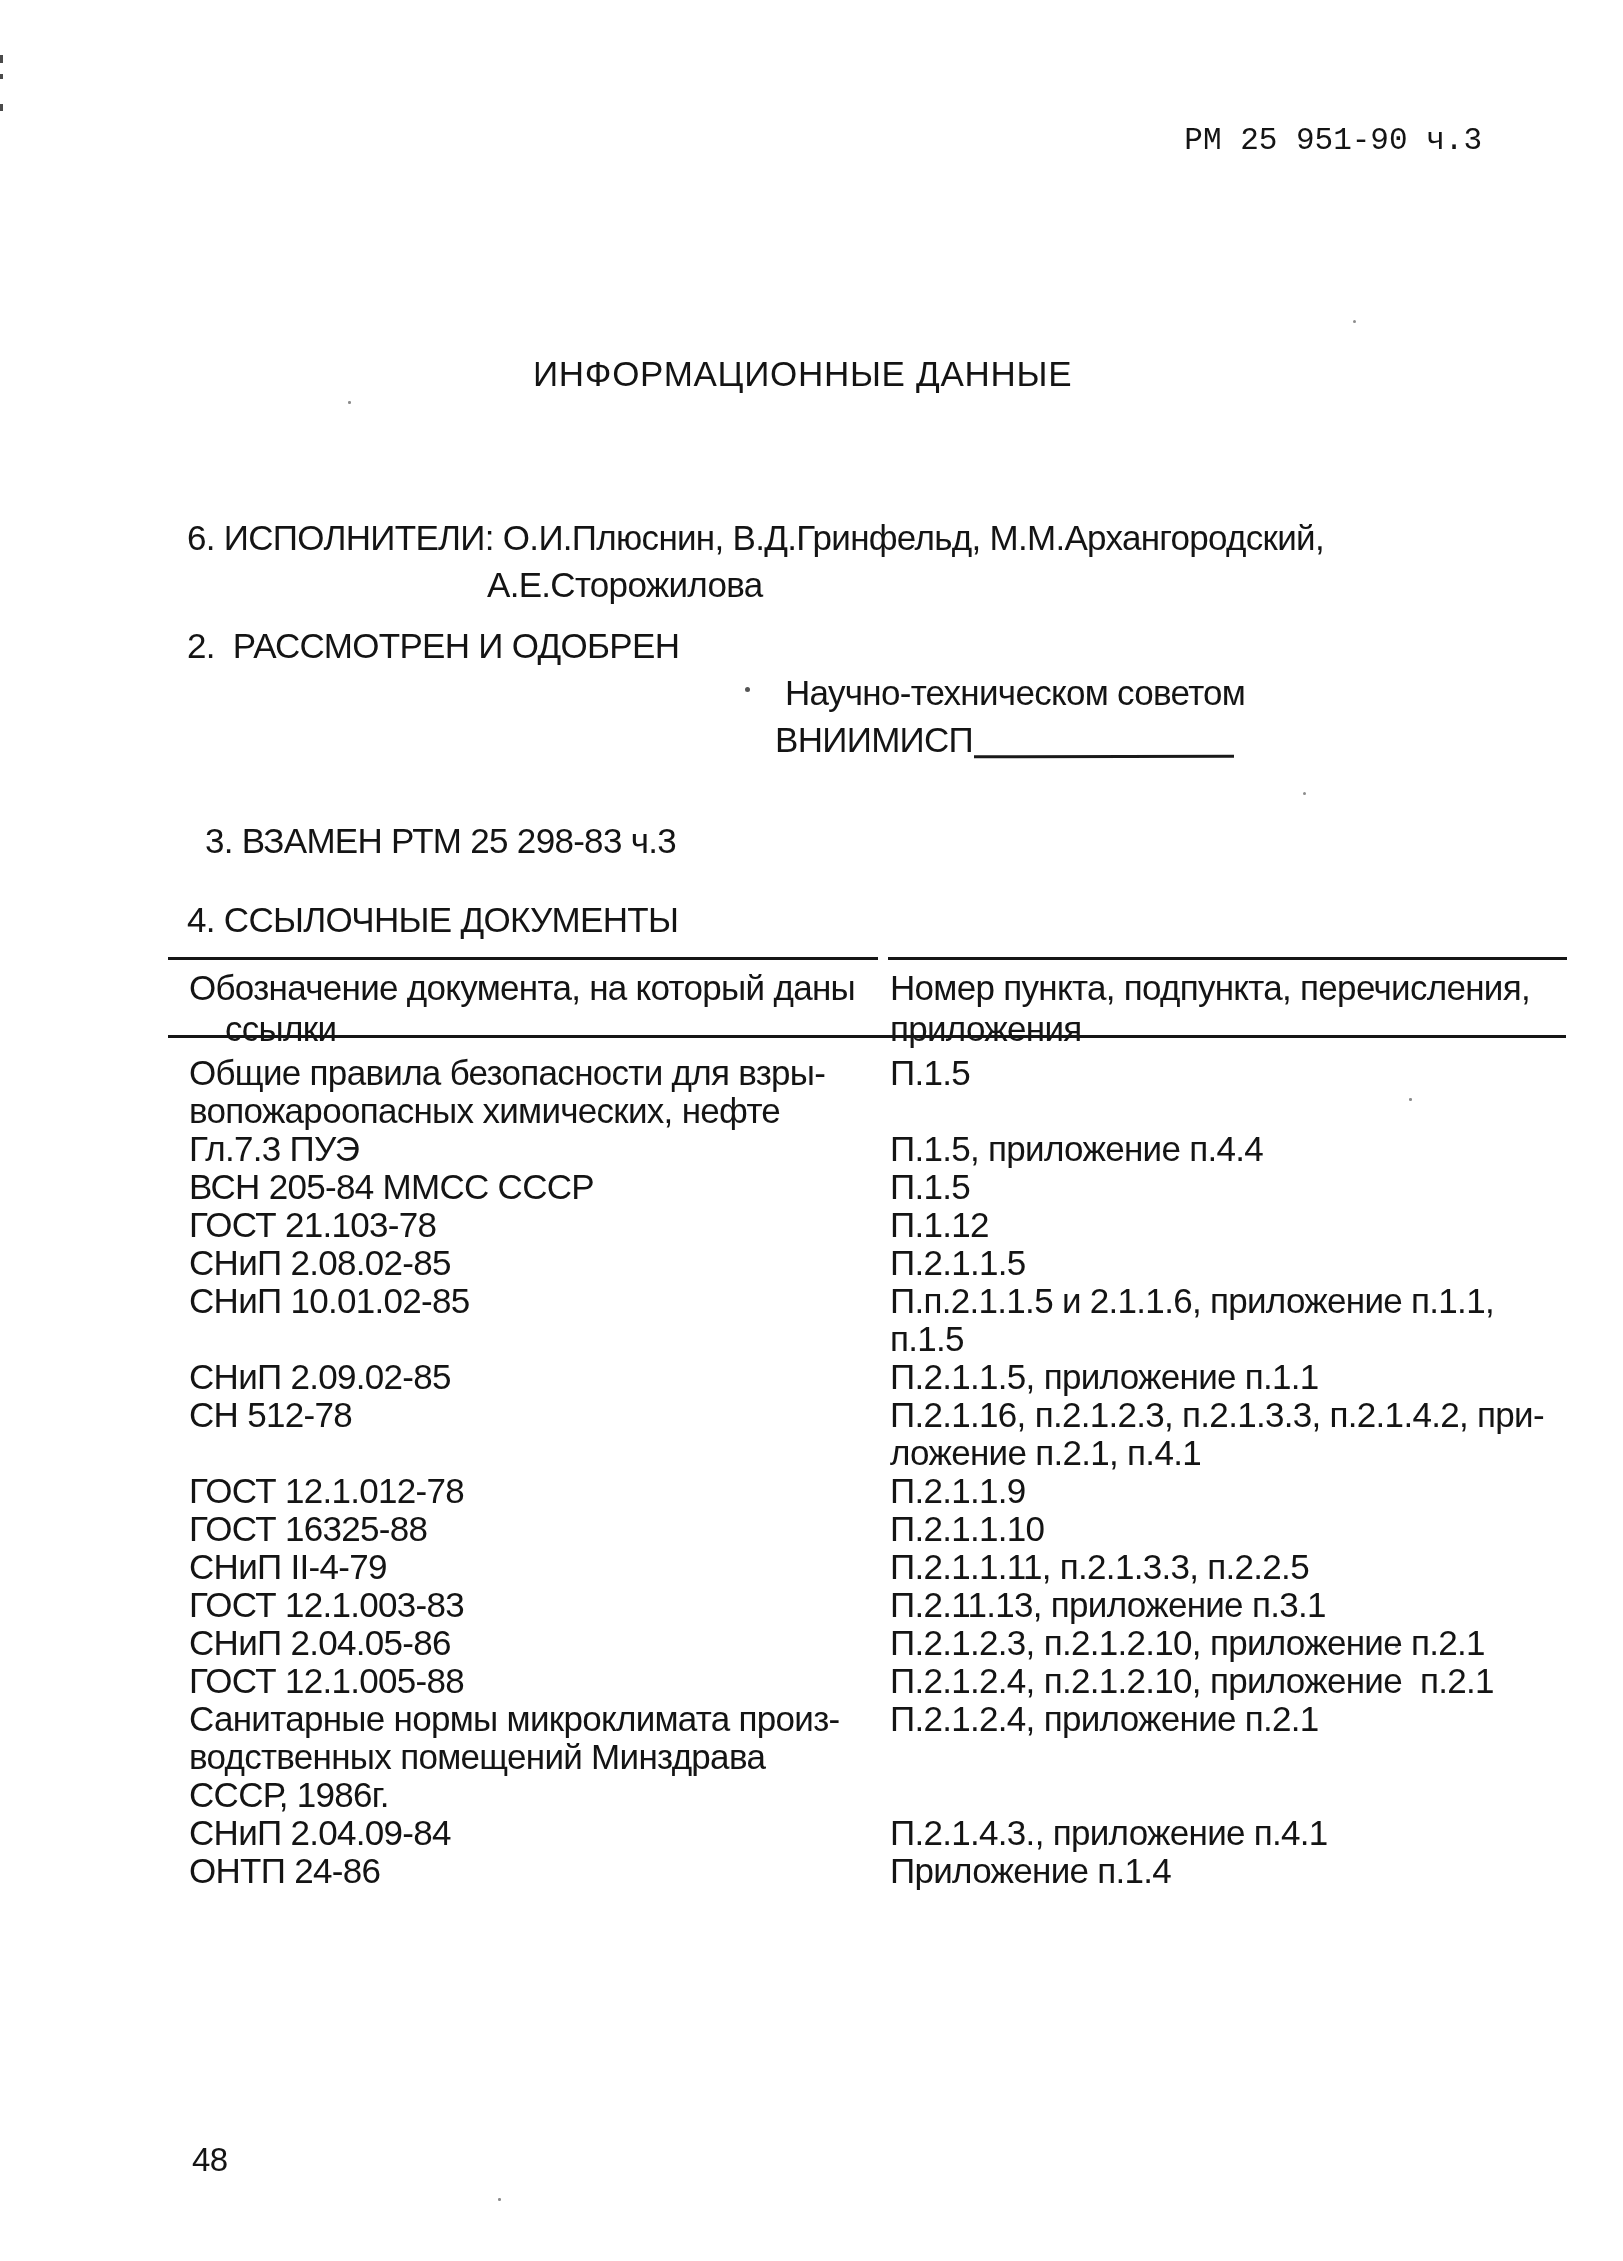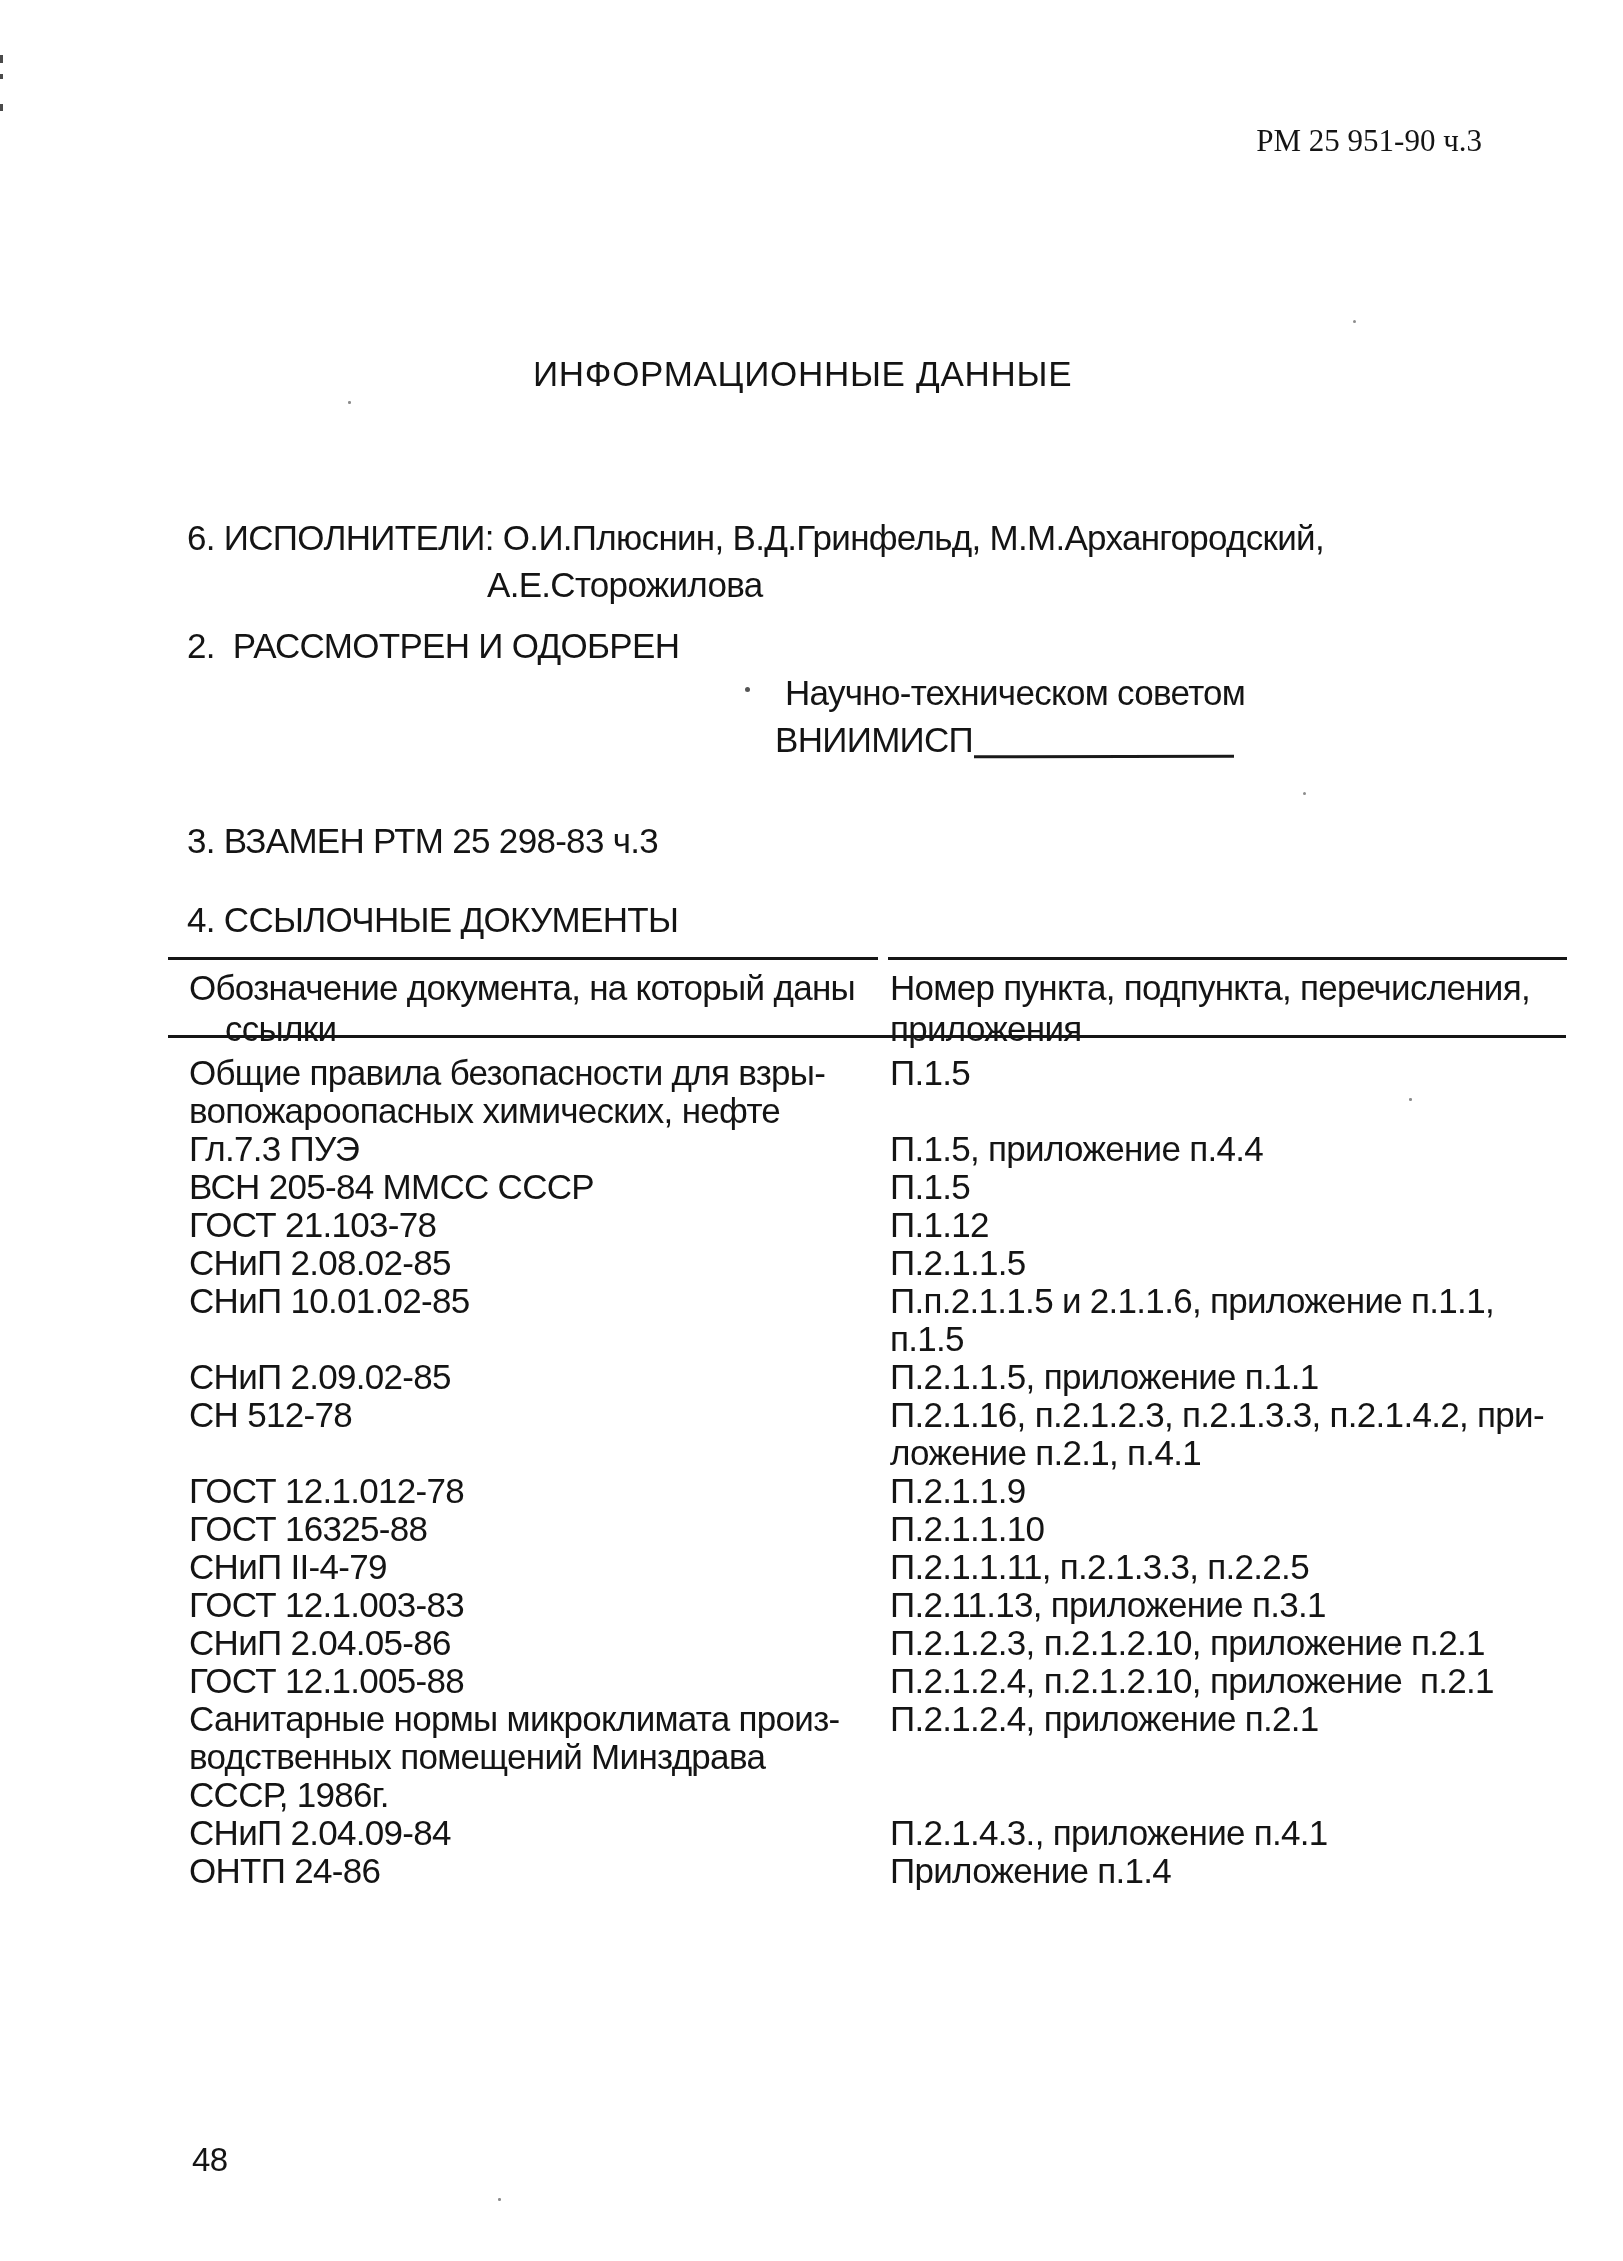--- a/index.html
+++ b/index.html
@@ -13,21 +13,21 @@
     color: #141414;
   }
   .abs { position: absolute; white-space: nowrap; }
   .sans {
     font-family: "Liberation Sans", sans-serif;
     font-size: 35px;
     letter-spacing: -0.7px;
     line-height: 1;
   }
   .serif {
-    font-family: Liberation Serif, serif;
+    font-family: Liberation Mono, monospace;
     font-size: 31px;
     line-height: 1;
   }
   .title {
     font-size: 35px;
     letter-spacing: 0.7px;
   }
   .rule {
     position: absolute;
     height: 3.3px;
@@ -75,21 +75,21 @@
   <div class="abs sans title" style="left:533px; top:356px;">ИНФОРМАЦИОННЫЕ ДАННЫЕ</div>
 
   <div class="abs sans" style="left:187px; top:520px;">6. ИСПОЛНИТЕЛИ: О.И.Плюснин, В.Д.Гринфельд, М.М.Архангородский,</div>
   <div class="abs sans" style="left:487px; top:567px;">А.Е.Сторожилова</div>
 
   <div class="abs sans" style="left:187px; top:628px;">2.&nbsp; РАССМОТРЕН И ОДОБРЕН</div>
   <div class="abs sans" style="left:785px; top:675px;">Научно-техническом советом</div>
   <div class="abs sans" style="left:775px; top:722px;">ВНИИМИСП</div>
   <div class="sig-line" style="left:974px; top:755px; width:260px;"></div>
 
-  <div class="abs sans" style="left:187px; top:823px;">3. ВЗАМЕН РТМ 25 298-83 ч.3</div>
+  <div class="abs sans" style="left:205px; top:823px;">3. ВЗАМЕН РТМ 25 298-83 ч.3</div>
 
   <div class="abs sans" style="left:187px; top:902px;">4. ССЫЛОЧНЫЕ ДОКУМЕНТЫ</div>
 
   <div class="rule" style="left:168px; top:957px; width:710px;"></div>
   <div class="rule" style="left:888px; top:957px; width:679px;"></div>
 
   <div class="abs sans" style="left:189px; top:970px;">Обозначение документа, на который даны</div>
   <div class="abs sans" style="left:189px; top:1011px;margin-left:36px;">ссылки</div>
   <div class="abs sans" style="left:890px; top:970px;">Номер пункта, подпункта, перечисления,</div>
   <div class="abs sans" style="left:890px; top:1011px;">приложения</div>

